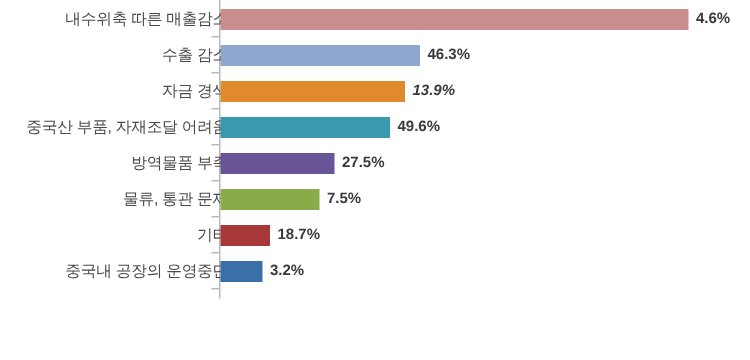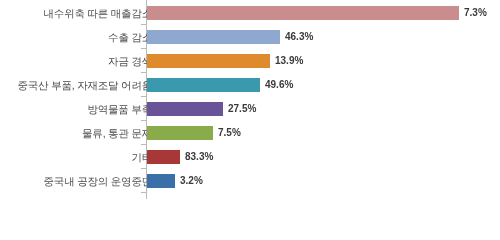--- a/index.html
+++ b/index.html
@@ -89,37 +89,37 @@
 
 <div id="chart-root">
   <div id="category-axis-line"></div>
   <div id="rows">
       <div class="row" style="top: 1px;">
         <div class="cat-label">내수위축 따른 매출감소</div>
         <div class="tick"></div>
         <div class="bar-wrap" style="width: 312px;">
           <div class="bar" style="width: 312px; background: rgb(201, 141, 141);"></div>
         </div>
-        <div class="value-label" style="left: 464px;">7.3%</div>
+        <div class="value-label" style="left: 464px;">4.6%</div>
       </div>
       <div class="row" style="top: 25px;">
         <div class="cat-label">수출 감소</div>
         <div class="tick"></div>
         <div class="bar-wrap" style="width: 133px;">
           <div class="bar" style="width: 133px; background: rgb(143, 168, 208);"></div>
         </div>
         <div class="value-label" style="left: 285px;">46.3%</div>
       </div>
       <div class="row" style="top: 49px;">
         <div class="cat-label">자금 경색</div>
         <div class="tick"></div>
         <div class="bar-wrap" style="width: 123px;">
           <div class="bar" style="width: 123px; background: rgb(224, 138, 46);"></div>
         </div>
-        <div class="value-label" style="left: 275px;">13.9%</div>
+        <div class="value-label" style="left: 275px; font-style: italic;">13.9%</div>
       </div>
       <div class="row" style="top: 73px;">
         <div class="cat-label">중국산 부품, 자재조달 어려움</div>
         <div class="tick"></div>
         <div class="bar-wrap" style="width: 113px;">
           <div class="bar" style="width: 113px; background: rgb(58, 153, 173);"></div>
         </div>
         <div class="value-label" style="left: 265px;">49.6%</div>
       </div>
       <div class="row" style="top: 97px;">
@@ -137,21 +137,21 @@
           <div class="bar" style="width: 66px; background: rgb(138, 171, 74);"></div>
         </div>
         <div class="value-label" style="left: 218px; text-align: center;">7.5%</div>
       </div>
       <div class="row" style="top: 145px;">
         <div class="cat-label">기타</div>
         <div class="tick"></div>
         <div class="bar-wrap" style="width: 33px;">
           <div class="bar" style="width: 33px; background: rgb(168, 56, 56);"></div>
         </div>
-        <div class="value-label" style="left: 185px;">83.3%</div>
+        <div class="value-label" style="left: 185px;">18.7%</div>
       </div>
       <div class="row" style="top: 169px;">
         <div class="cat-label">중국내 공장의 운영중단</div>
         <div class="tick"></div>
         <div class="bar-wrap" style="width: 28px;">
           <div class="bar" style="width: 28px; background: rgb(58, 111, 168);"></div>
         </div>
         <div class="value-label" style="left: 180px;">3.2%</div>
       </div>
     </div>

